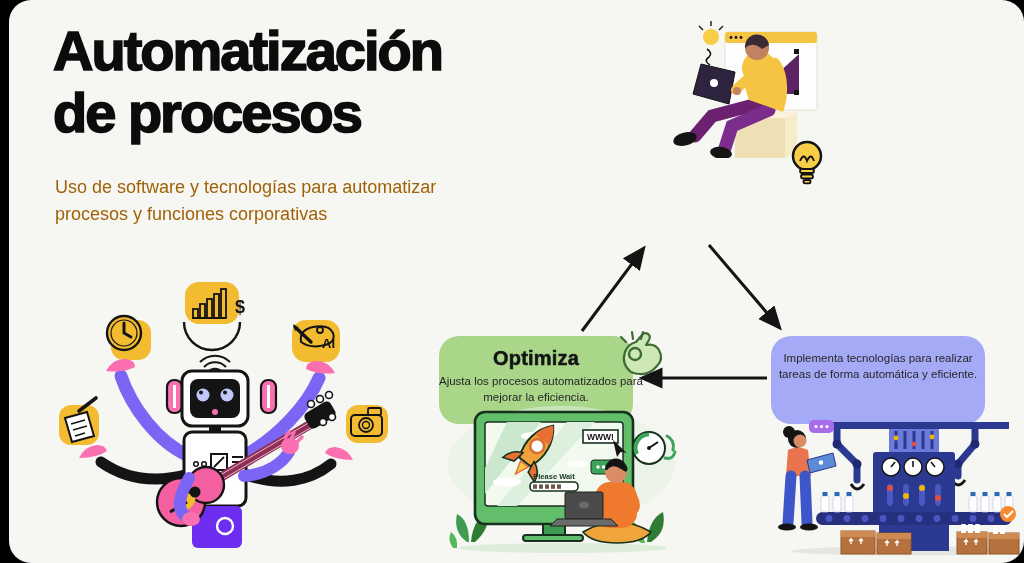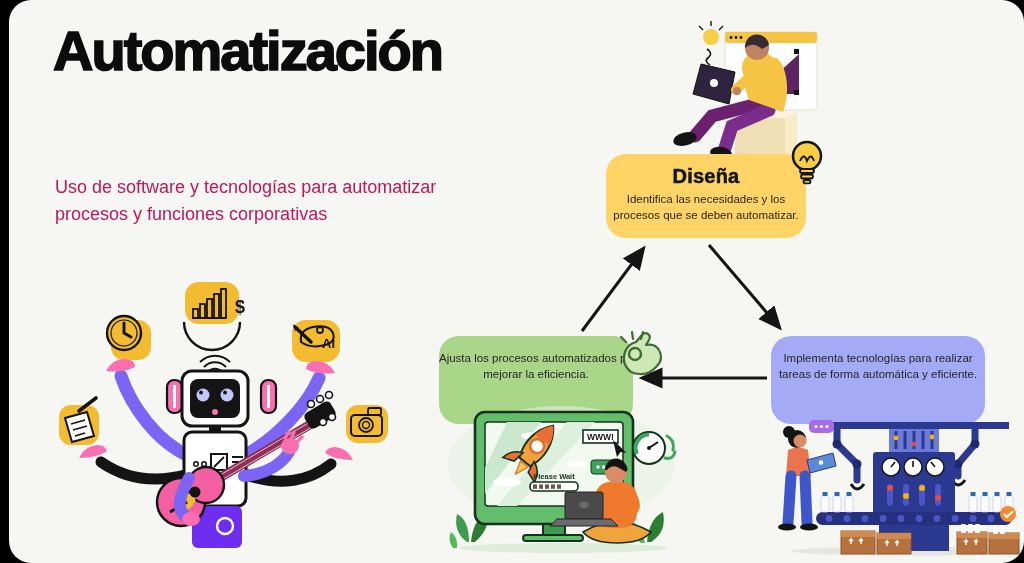--- a/index.html
+++ b/index.html
@@ -1,41 +1,42 @@
 <!DOCTYPE html>
 <html><head>
 <meta charset="utf-8">
 <style>
   html,body{margin:0;padding:0;background:#000;}
   .stage{position:relative;width:1024px;height:563px;font-family:"Liberation Sans",sans-serif;overflow:hidden;}
   .card{position:absolute;inset:0;background:#F6F6F3;border-radius:22px;overflow:hidden;margin-left:9px;}
 
   .title{position:absolute;left:44px;top:20px;font-size:56px;line-height:1.1;font-weight:bold;
          color:#0C0C0C;letter-spacing:-2px;-webkit-text-stroke:1.6px #0C0C0C;z-index:2;}
-  .subtitle{position:absolute;left:46px;top:174px;width:450px;font-size:18px;line-height:1.5;color:#be185d;z-index:2;}
+  .subtitle{position:absolute;left:46px;top:174px;width:450px;font-size:18px;line-height:1.5;color:#a16207;z-index:2;}
 
   .step{position:absolute;border-radius:20px;text-align:center;padding-top:11px;box-sizing:border-box;z-index:2;}
   .step-title{font-size:20px;font-weight:bold;color:#141414;-webkit-text-stroke:0.5px #141414;letter-spacing:0.2px;}
   .step-desc{font-size:11.5px;line-height:1.42;color:#262626;white-space:pre;margin-top:3px;}
   #step-disena{left:597px;top:154px;width:200px;height:84px;background:#FFD466;}
   #step-optimiza{left:430px;top:336px;width:194px;height:88px;background:#A9D689;}
   #step-automatiza{left:762px;top:336px;width:214px;height:88px;background:#A4AAF6;}
 
   .flow{position:absolute;inset:0;width:1024px;height:563px;z-index:2;pointer-events:none;}
   .abs{position:absolute;}
   .z1{z-index:1}.z3{z-index:3}.z4{z-index:4}
 </style>
 </head>
 <body>
 
 <div class="stage">
   <div class="card">
 
     <div class="title">
       <div>Automatización</div>
+      <div>de procesos</div>
     </div>
     <div class="subtitle">Uso de software y tecnologías para automatizar procesos y funciones corporativas</div>
 
     <svg class="abs z1" style="left:628px;top:6px" width="190" height="152" viewBox="0 0 190 152">
 
       <g>
         <rect x="88" y="26" width="92" height="78" rx="3" fill="#FEFEFE" stroke="#E6DFD2"></rect>
         <rect x="88" y="26" width="92" height="11" rx="3" fill="#F5C443"></rect>
         <circle cx="94" cy="31.5" r="1.4" fill="#141414"></circle>
           <circle cx="99" cy="31.5" r="1.4" fill="#141414"></circle>
@@ -68,26 +69,22 @@
         <path d="M118,50 C106,60 105,76 112,94 L146,106 C153,88 151,62 140,52 Z" fill="#F5C443"></path>
         <polygon points="64,58 98,66 92,98 56,88" fill="#2E2440" stroke="#141414"></polygon>
         <circle cx="77" cy="77" r="4" fill="#FFFFFF"></circle>
         <path d="M122,64 C112,72 104,78 99,84" fill="none" stroke="#F5C443" stroke-width="10" stroke-linecap="round"></path>
         <circle cx="100" cy="85" r="4" fill="#C08263"></circle>
         <circle cx="120" cy="42" r="12" fill="#C08263"></circle>
         <path d="M108,42 a12,12 0 0 1 24,-3 l-7,4 q-9,-8 -17,-1 z" fill="#3A2A33"></path>
       </g>
     </svg>
 
-    <div class="step" id="step-disena">
-      <div class="step-title">Diseña</div>
-      <div class="step-desc">Identifica las necesidades y los
-procesos que se deben automatizar.</div>
-    </div>
     <div class="step" id="step-optimiza">
+      <div class="step-title">Optimiza</div>
       <div class="step-desc">Ajusta los procesos automatizados para
 mejorar la eficiencia.</div>
     </div>
     <div class="step" id="step-automatiza">
       <div class="step-desc">Implementa tecnologías para realizar
 tareas de forma automática y eficiente.</div>
     </div>
 
     <svg class="abs z4" style="left:772px;top:136px" width="50" height="54" viewBox="0 0 50 54">
       <circle cx="26" cy="20" r="14" fill="#F7CE46" stroke="#141414" stroke-width="2.5"></circle>

